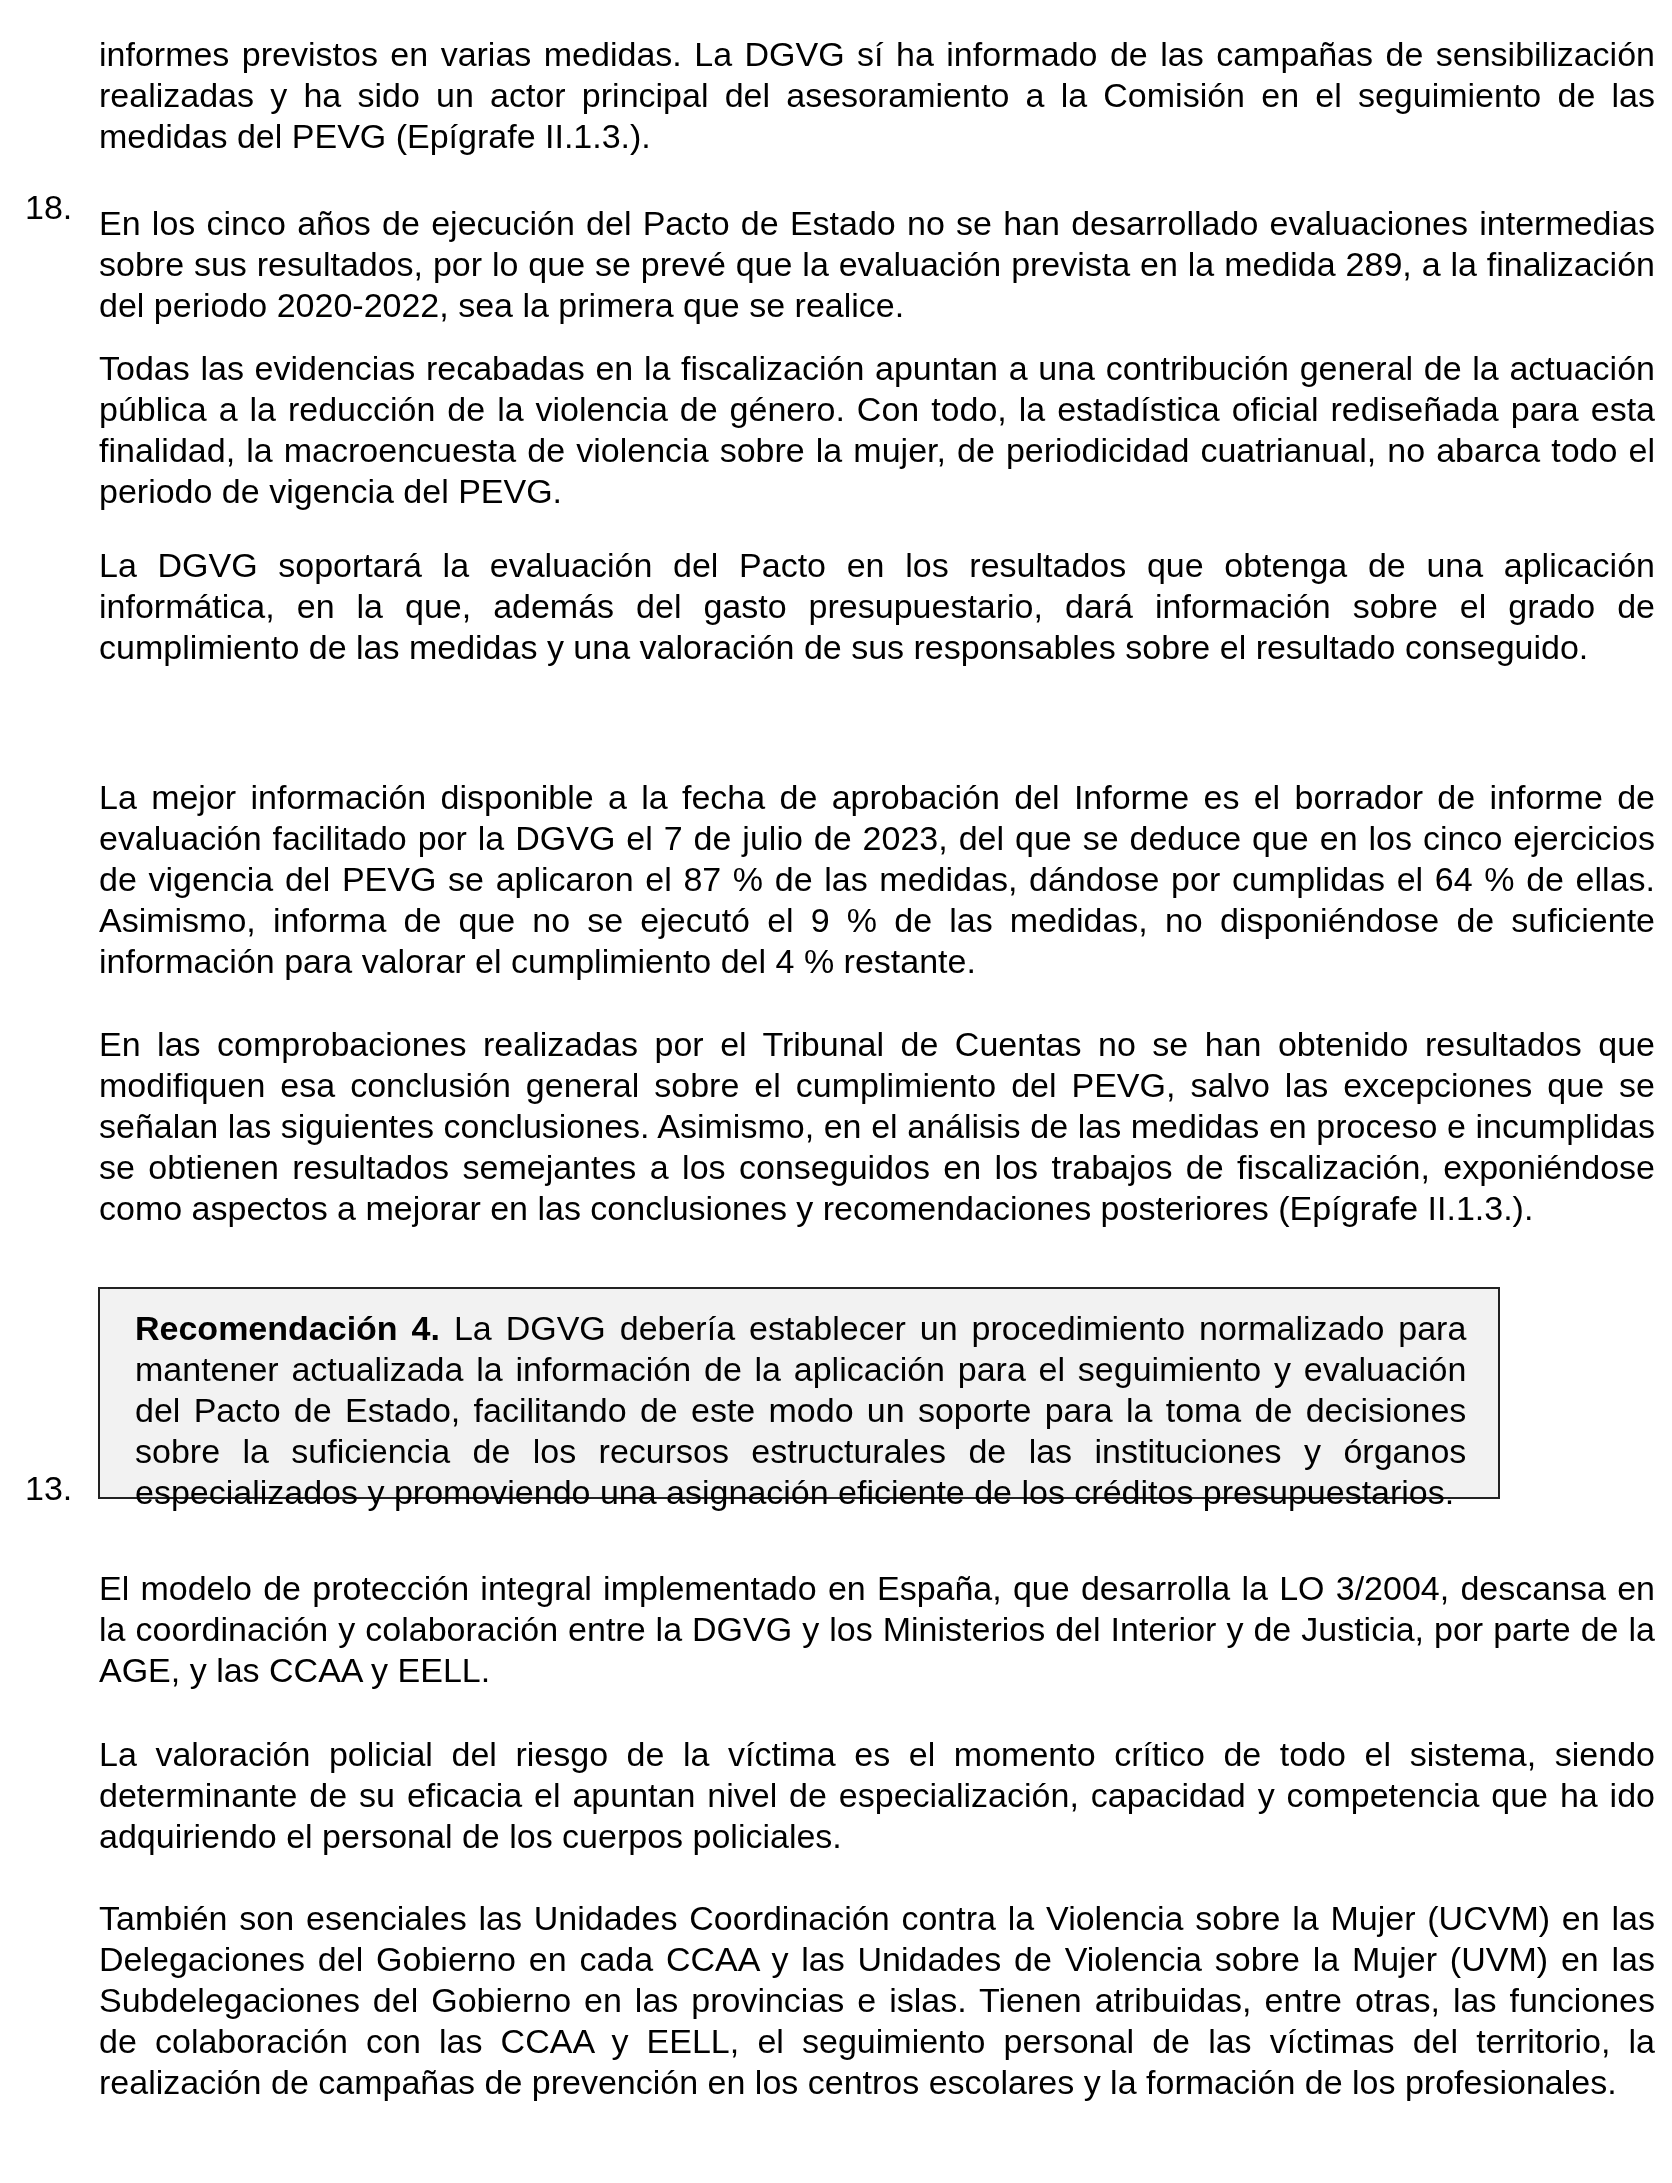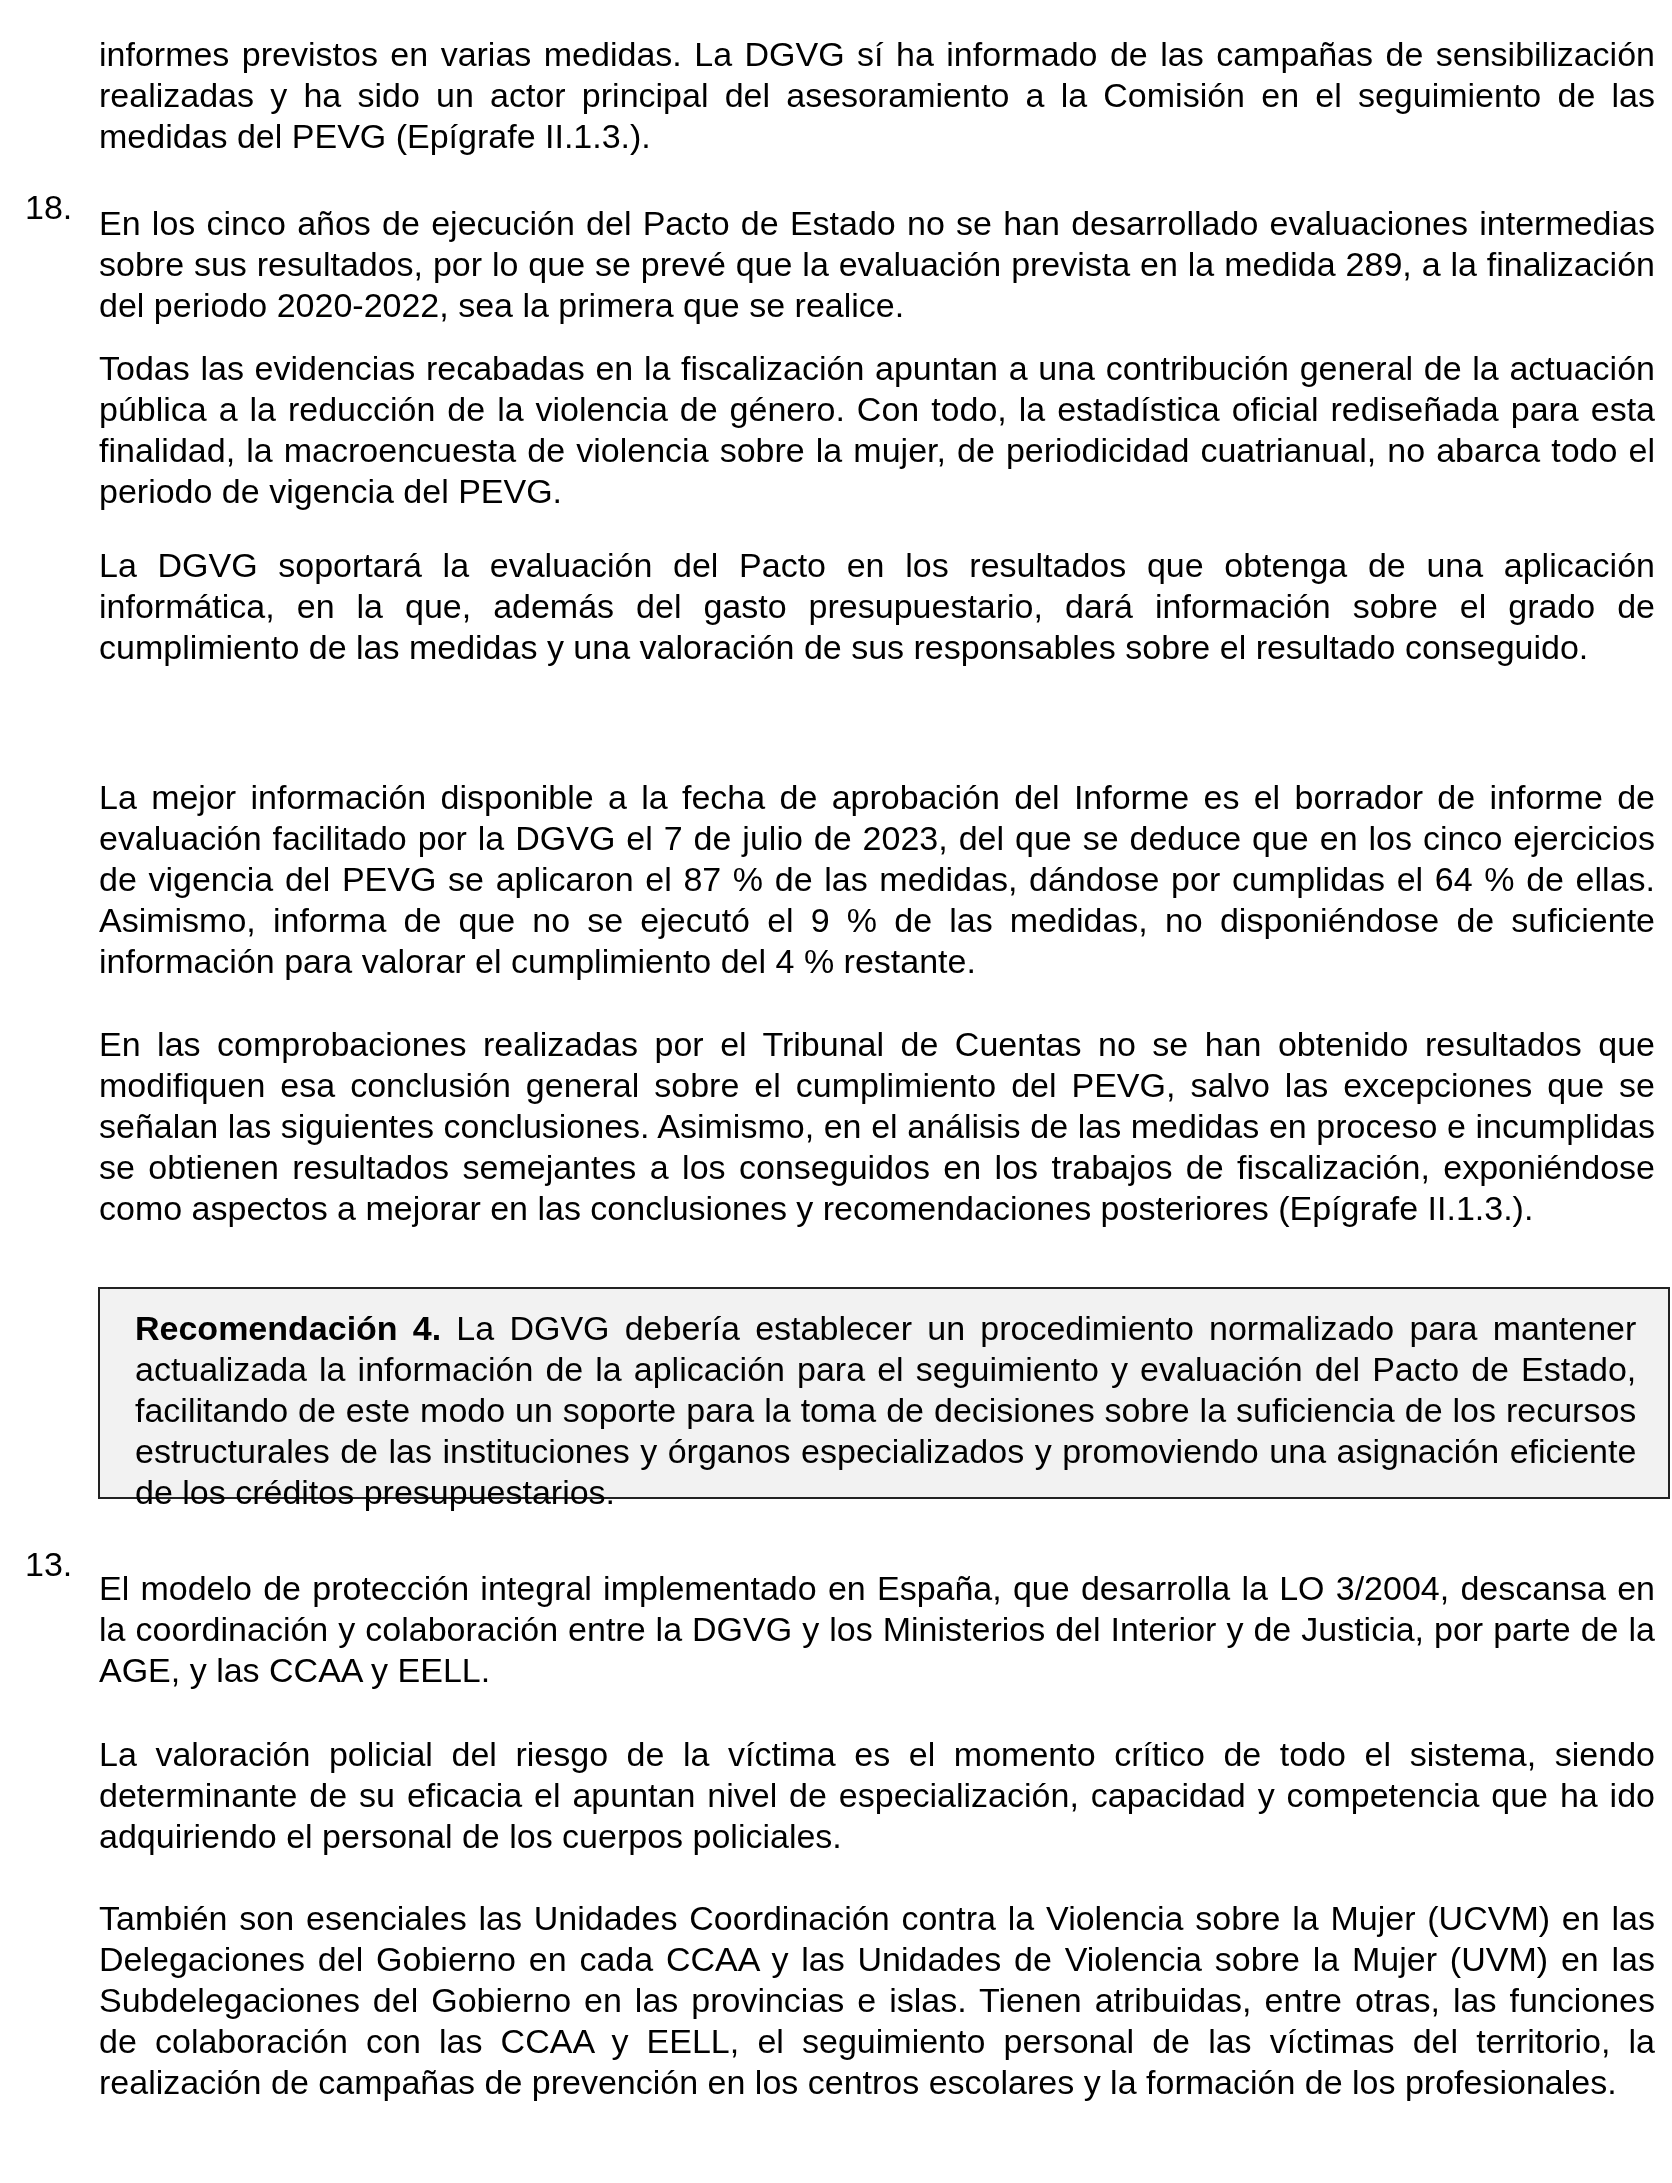--- a/index.html
+++ b/index.html
@@ -1,21 +1,21 @@
 <!DOCTYPE html>
 <html style="font-size:12.6px"><head>
 <meta charset="utf-8">
 <style>
   html,body{margin:0;padding:0;background:#fff;}
   body{width:1672px;height:2183px;position:relative;overflow:hidden;
        font-family:"Liberation Sans", sans-serif;color:#000;}
   .p{position:absolute;left:83px;width:1556px;font-size:34px;line-height:41px;
      text-align:justify;text-align-last:left;margin:16px;}
   .num{position:absolute;left:25px;font-size:34px;line-height:41px;}
-  .box{position:absolute;left:98px;top:1287px;width:1572px;height:212px;
+  .box{position:absolute;left:98px;top:1287px;width:1402px;height:212px;
        background:#f2f2f2;border:2px solid #222;box-sizing:border-box;
        padding:3.1px 15.7px 0 19px;}
   .box .p{position:static;width:auto;}
   b{font-weight:bold;}
 </style>
 </head>
 <body>
 
 <p class="p" style="top:18px">informes previstos en varias medidas. La DGVG sí ha informado de las campañas de sensibilización realizadas y ha sido un actor principal del asesoramiento a la Comisión en el seguimiento de las medidas del PEVG (Epígrafe II.1.3.).</p>
 
@@ -23,17 +23,17 @@
 <p class="p" style="top:187px">En los cinco años de ejecución del Pacto de Estado no se han desarrollado evaluaciones intermedias sobre sus resultados, por lo que se prevé que la evaluación prevista en la medida 289, a la finalización del periodo 2020-2022, sea la primera que se realice.</p>
 <p class="p" style="top:332px">Todas las evidencias recabadas en la fiscalización apuntan a una contribución general de la actuación pública a la reducción de la violencia de género. Con todo, la estadística oficial rediseñada para esta finalidad, la macroencuesta de violencia sobre la mujer, de periodicidad cuatrianual, no abarca todo el periodo de vigencia del PEVG.</p>
 <p class="p" style="top:529px">La DGVG soportará la evaluación del Pacto en los resultados que obtenga de una aplicación informática, en la que, además del gasto presupuestario, dará información sobre el grado de cumplimiento de las medidas y una valoración de sus responsables sobre el resultado conseguido.</p>
 <p class="p" style="top:761px">La mejor información disponible a la fecha de aprobación del Informe es el borrador de informe de evaluación facilitado por la DGVG el 7 de julio de 2023, del que se deduce que en los cinco ejercicios de vigencia del PEVG se aplicaron el 87 % de las medidas, dándose por cumplidas el 64 % de ellas. Asimismo, informa de que no se ejecutó el 9 % de las medidas, no disponiéndose de suficiente información para valorar el cumplimiento del 4 % restante.</p>
 <p class="p" style="top:1008px">En las comprobaciones realizadas por el Tribunal de Cuentas no se han obtenido resultados que modifiquen esa conclusión general sobre el cumplimiento del PEVG, salvo las excepciones que se señalan las siguientes conclusiones. Asimismo, en el análisis de las medidas en proceso e incumplidas se obtienen resultados semejantes a los conseguidos en los trabajos de fiscalización, exponiéndose como aspectos a mejorar en las conclusiones y recomendaciones posteriores (Epígrafe II.1.3.).</p>
 
 <div class="box">
   <p class="p"><b>Recomendación 4.</b><span> La DGVG debería establecer un procedimiento normalizado para mantener actualizada la información de la aplicación para el seguimiento y evaluación del Pacto de Estado, facilitando de este modo un soporte para la toma de decisiones sobre la suficiencia de los recursos estructurales de las instituciones y órganos especializados y promoviendo una asignación eficiente de los créditos presupuestarios.</span></p>
 </div>
 
-<span class="num" style="top:1544px">13.</span>
+<span class="num" style="top:1468px">13.</span>
 <p class="p" style="top:1552px">El modelo de protección integral implementado en España, que desarrolla la LO 3/2004, descansa en la coordinación y colaboración entre la DGVG y los Ministerios del Interior y de Justicia, por parte de la AGE, y las CCAA y EELL.</p>
 <p class="p" style="top:1718px">La valoración policial del riesgo de la víctima es el momento crítico de todo el sistema, siendo determinante de su eficacia el apuntan nivel de especialización, capacidad y competencia que ha ido adquiriendo el personal de los cuerpos policiales.</p>
 <p class="p" style="top:1882px">También son esenciales las Unidades Coordinación contra la Violencia sobre la Mujer (UCVM) en las Delegaciones del Gobierno en cada CCAA y las Unidades de Violencia sobre la Mujer (UVM) en las Subdelegaciones del Gobierno en las provincias e islas. Tienen atribuidas, entre otras, las funciones de colaboración con las CCAA y EELL, el seguimiento personal de las víctimas del territorio, la realización de campañas de prevención en los centros escolares y la formación de los profesionales.</p>
 
 
 </body></html>

